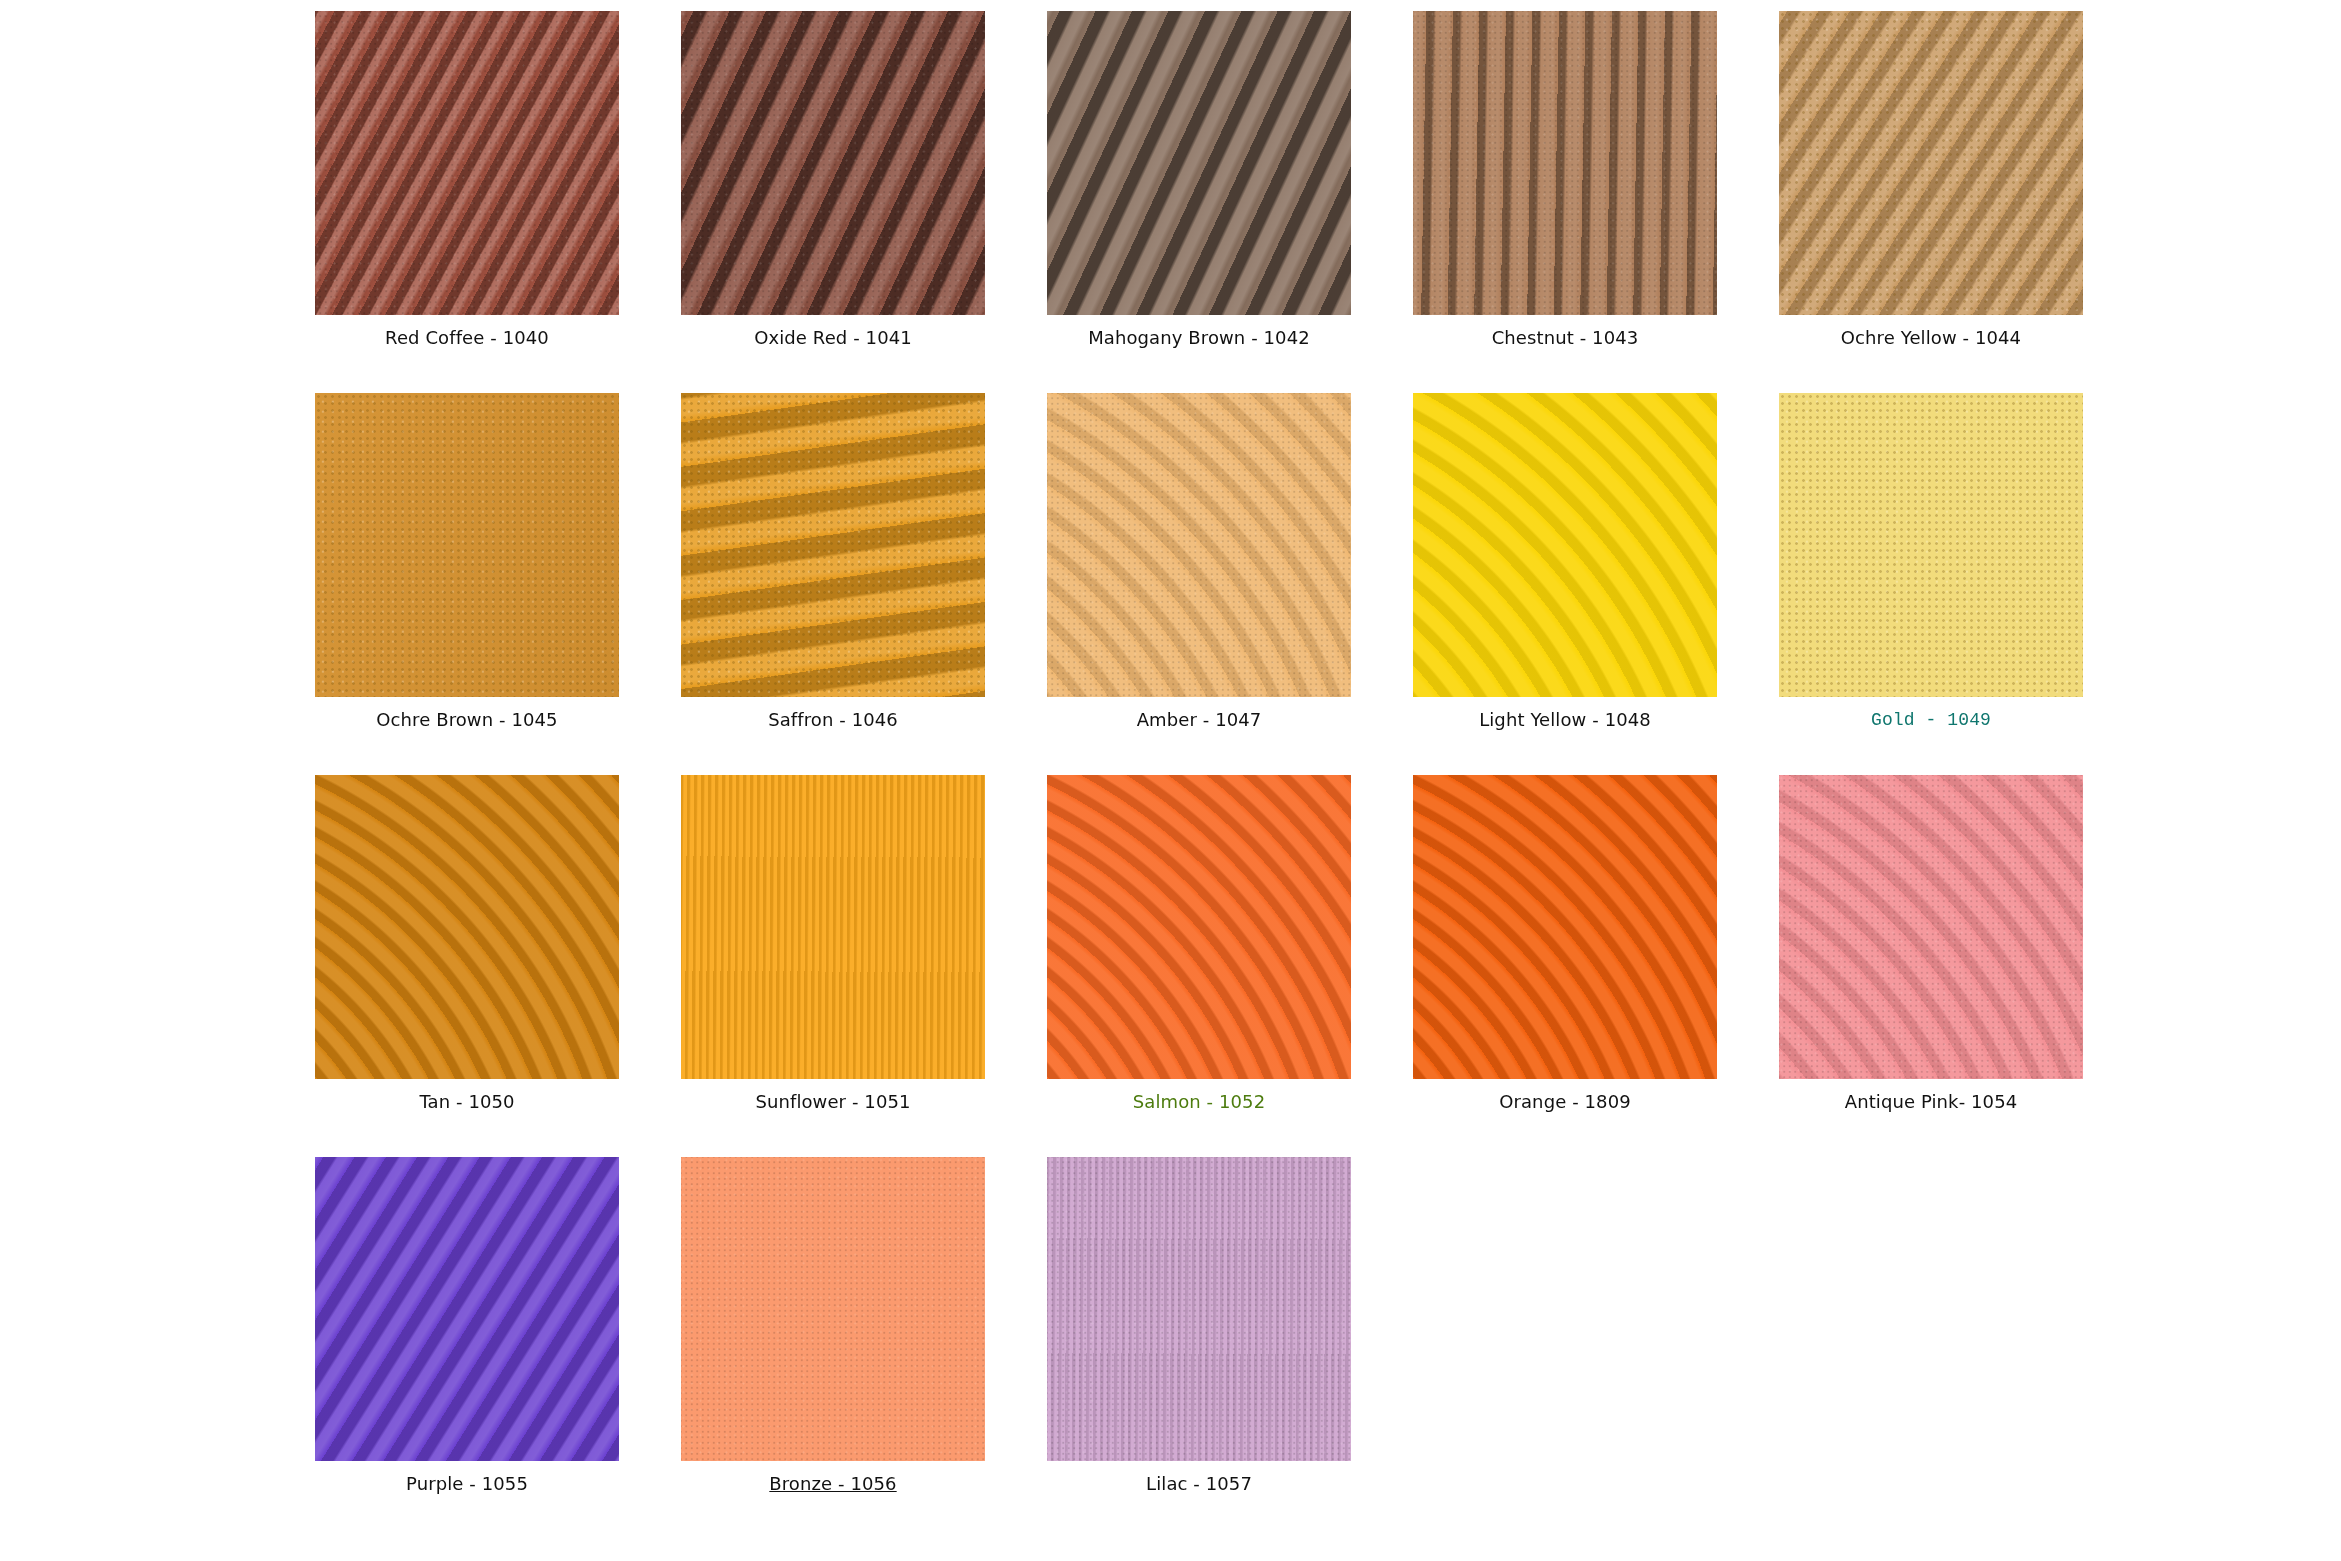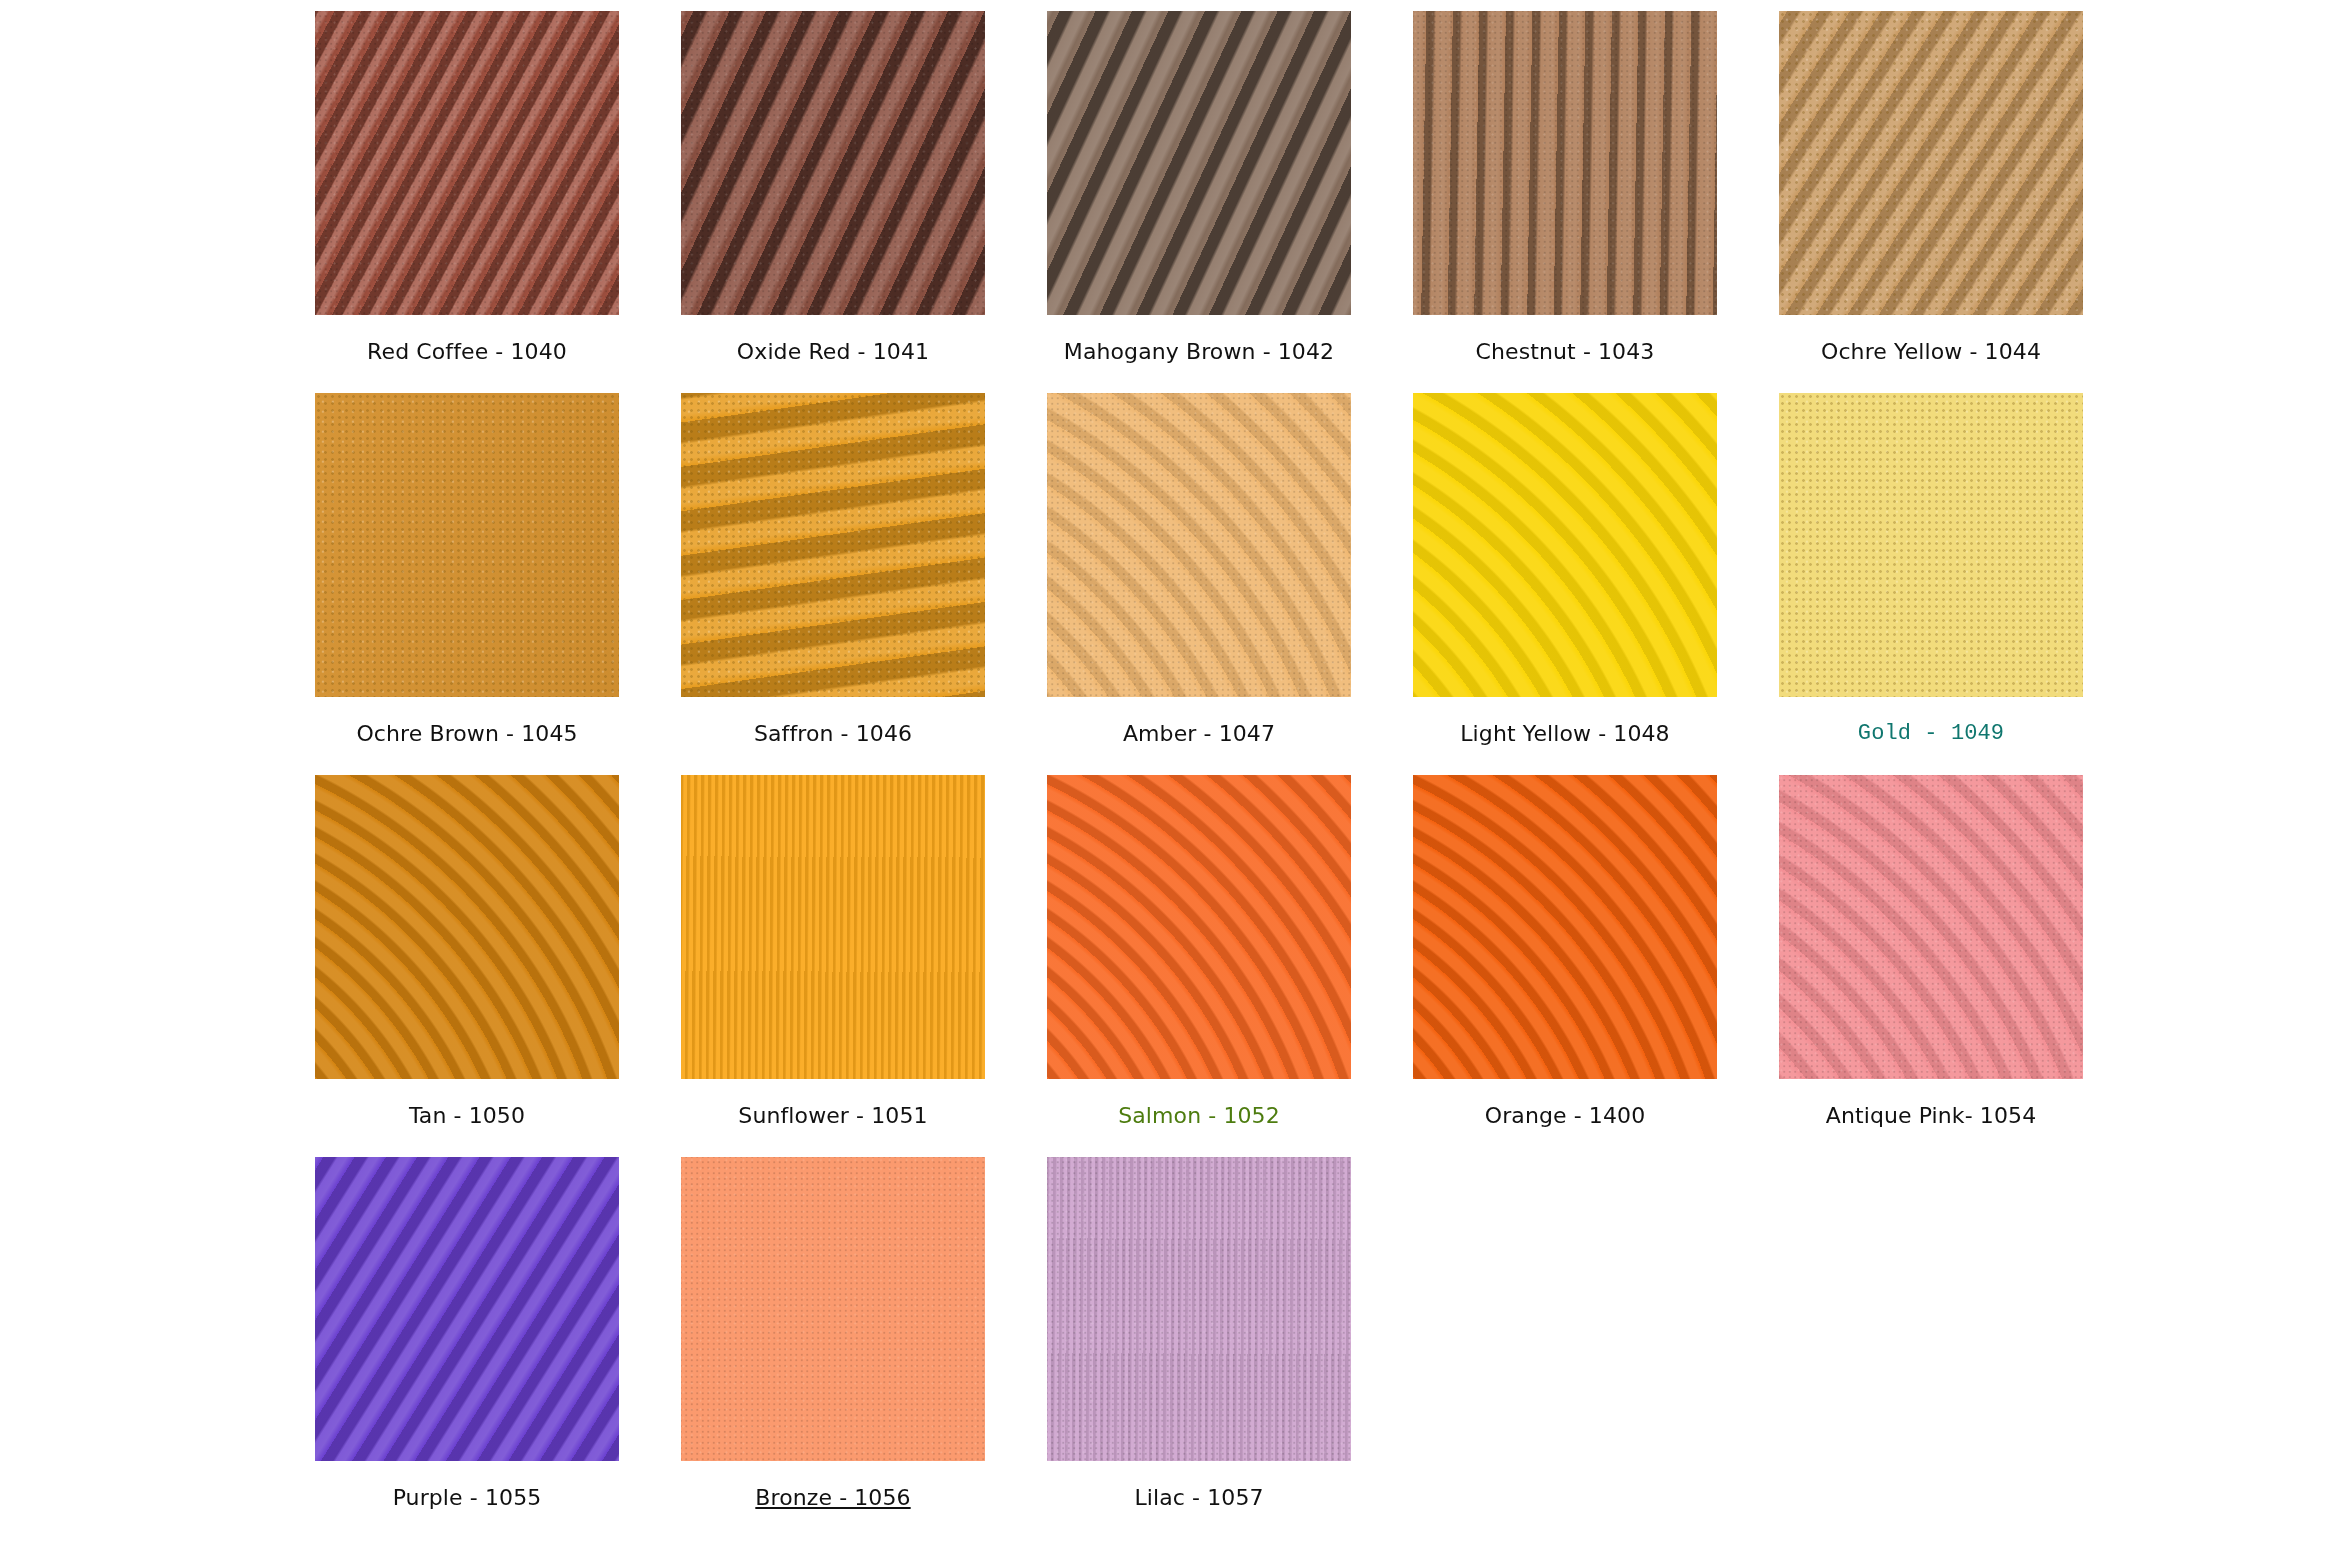--- a/index.html
+++ b/index.html
@@ -114,22 +114,22 @@
   }
   .tex.smooth{
     background-image:
       linear-gradient(100deg, rgba(255,255,255,0.05), rgba(0,0,0,0.05));
   }
   .tex.edge-light{
     background-image:
       linear-gradient(160deg, rgba(255,255,255,0.22) 0%, rgba(255,255,255,0.00) 12%);
   }
   .swatch-label{
-    margin-top:24px;
-    font-size:22px;
+    margin-top:13px;
+    font-size:18px;
     line-height:1.15;
     color:#111111;
     font-weight:400;
     letter-spacing:0.1px;
     text-align:center;
     white-space:nowrap;
   }
 </style>
 </head>
 <body style="background: rgb(255, 255, 255);">
@@ -227,21 +227,21 @@
       <div class="swatch-cell">
         <div class="swatch-chip" style="background-color: rgb(249, 104, 34);">
           <div class="tex curve-arc"></div>
         </div>
         <div class="swatch-label" style="color: #4d7c0f; text-align: center;">Salmon - 1052</div>
       </div>
       <div class="swatch-cell">
         <div class="swatch-chip" style="background-color: rgb(244, 96, 12);">
           <div class="tex curve-arc"></div>
         </div>
-        <div class="swatch-label" style="color: rgb(17, 17, 17);">Orange - 1400</div>
+        <div class="swatch-label" style="color: rgb(17, 17, 17);">Orange - 1809</div>
       </div>
       <div class="swatch-cell">
         <div class="swatch-chip" style="background-color: rgb(244, 143, 148);">
           <div class="tex curve-arc-soft"></div>
           <div class="tex speckle"></div>
         </div>
         <div class="swatch-label" style="color: rgb(17, 17, 17);">Antique Pink- 1054</div>
       </div>
     </div>
 

